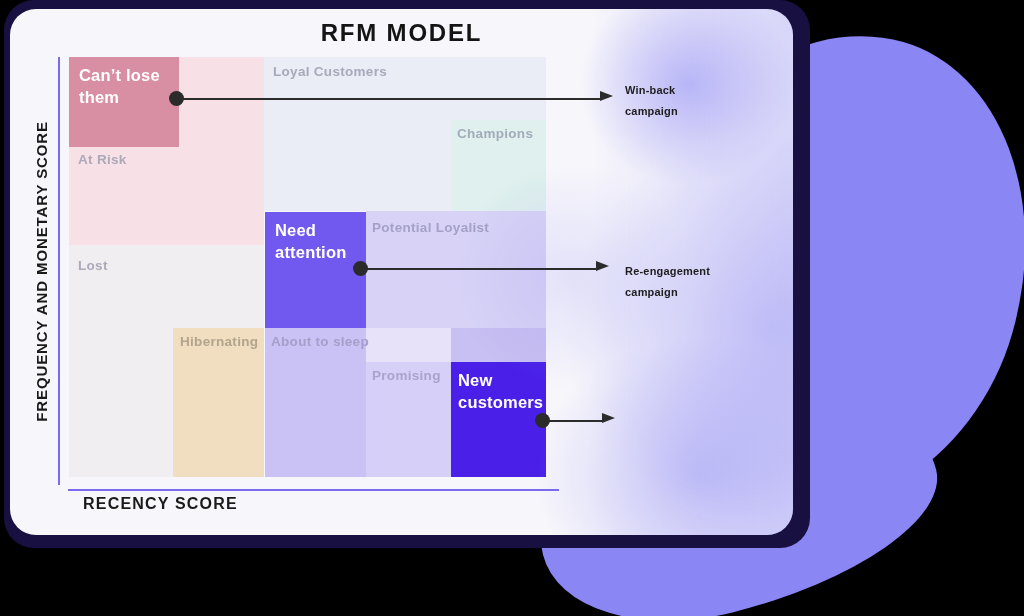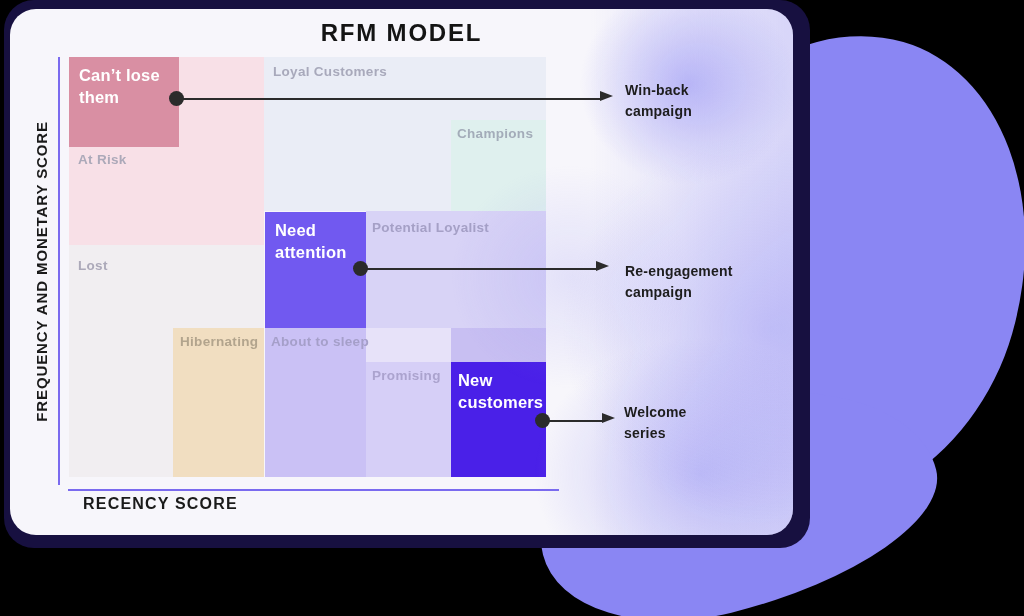--- a/index.html
+++ b/index.html
@@ -68,21 +68,21 @@
   .arrow::before{
     content:"";position:absolute;left:-3px;top:-9px;width:15px;height:15px;
     border-radius:50%;background:var(--arrow);
   }
   .arrow::after{
     content:"";position:absolute;right:-13px;top:-8.4px;width:0;height:0;
     border-left:13px solid var(--arrow);
     border-top:5.8px solid transparent;border-bottom:5.8px solid transparent;
   }
   .annotation{
-    position:absolute;z-index:6;font-weight:700;font-size:14px;line-height:21px;
+    position:absolute;z-index:6;font-weight:700;font-size:11px;line-height:21px;
     letter-spacing:.2px;color:var(--ann);
   }
   #ann-win-back{left:625px;top:80px;}
   #ann-re-engagement{left:625px;top:261px;}
   #ann-welcome{left:624px;top:402px;}
 </style>
 </head>
 <body>
 
 <div id="stage">
@@ -145,17 +145,13 @@
   <div class="arrow" id="arrow-welcome-series" style="left: 538px; top: 419.7px; width: 64px;"></div>
 
   <div class="annotation" id="ann-win-back">
     <span>Win-back</span><br>
     <span>campaign</span>
   </div>
   <div class="annotation" id="ann-re-engagement">
     <span>Re-engagement</span><br>
     <span>campaign</span>
   </div>
-  <div class="annotation" id="ann-welcome">
-    <span>Welcome</span><br>
-    <span>series</span>
-  </div>
 </div>
 
 </body></html>

